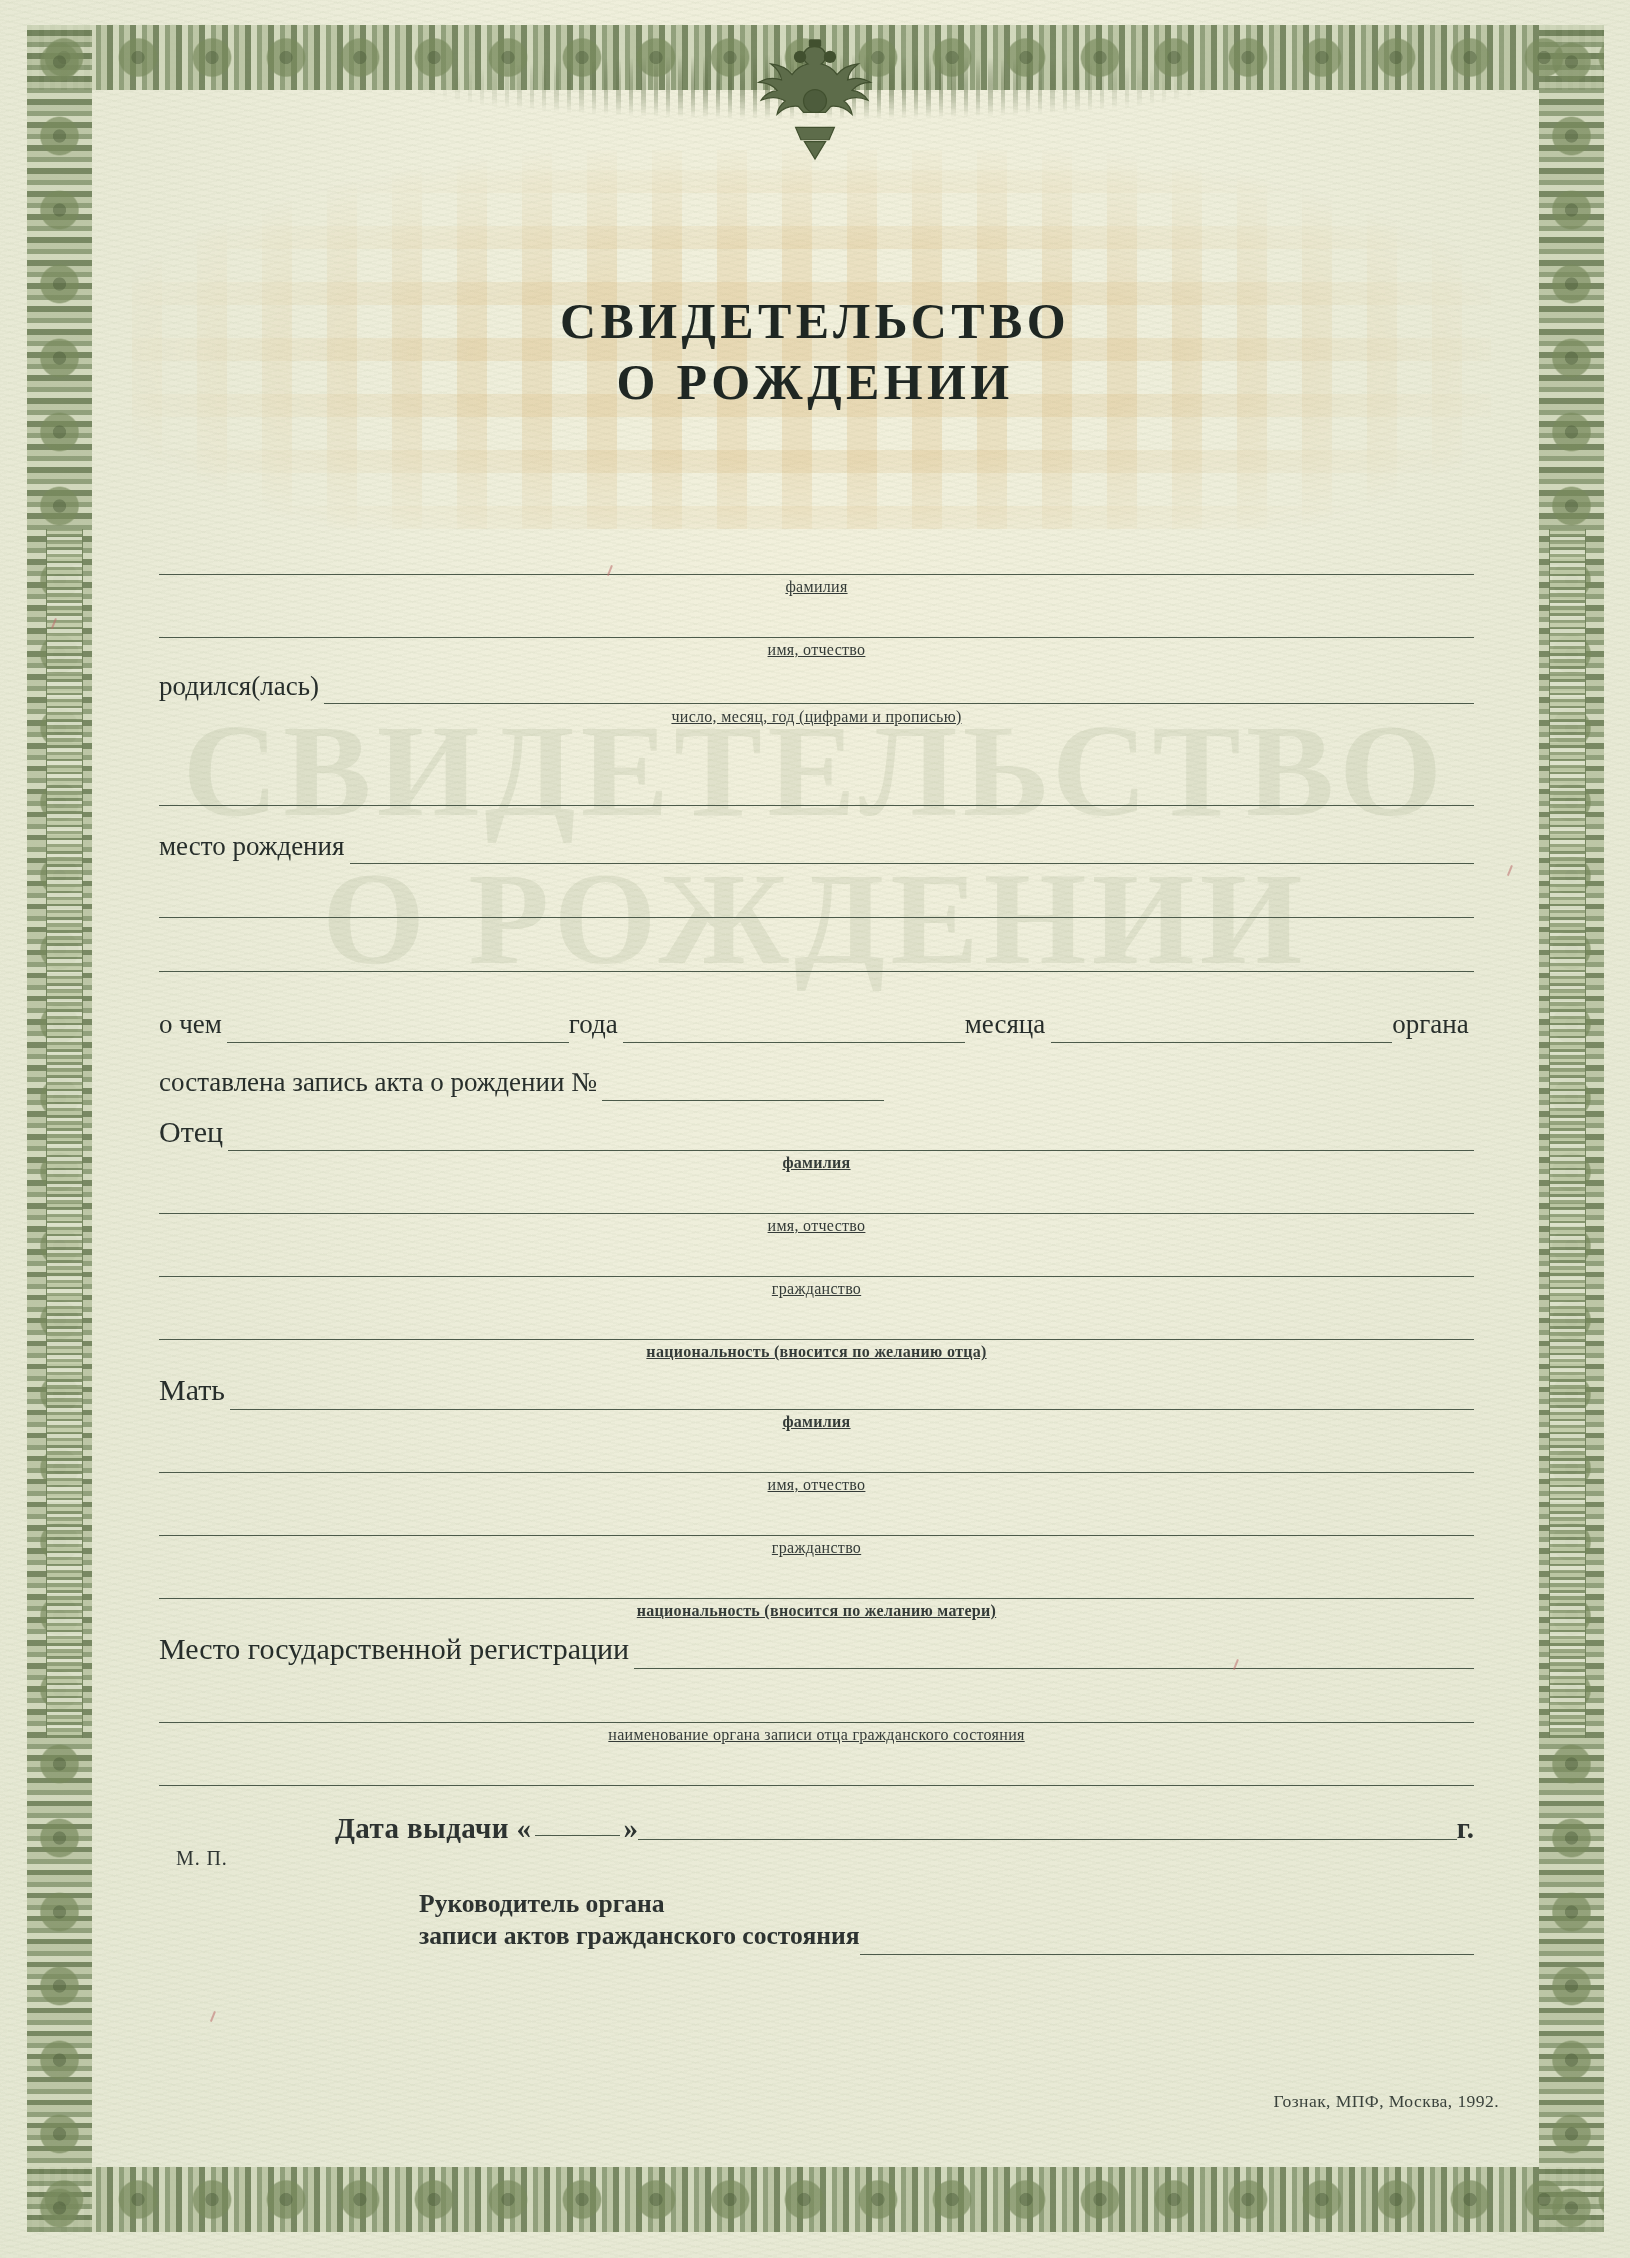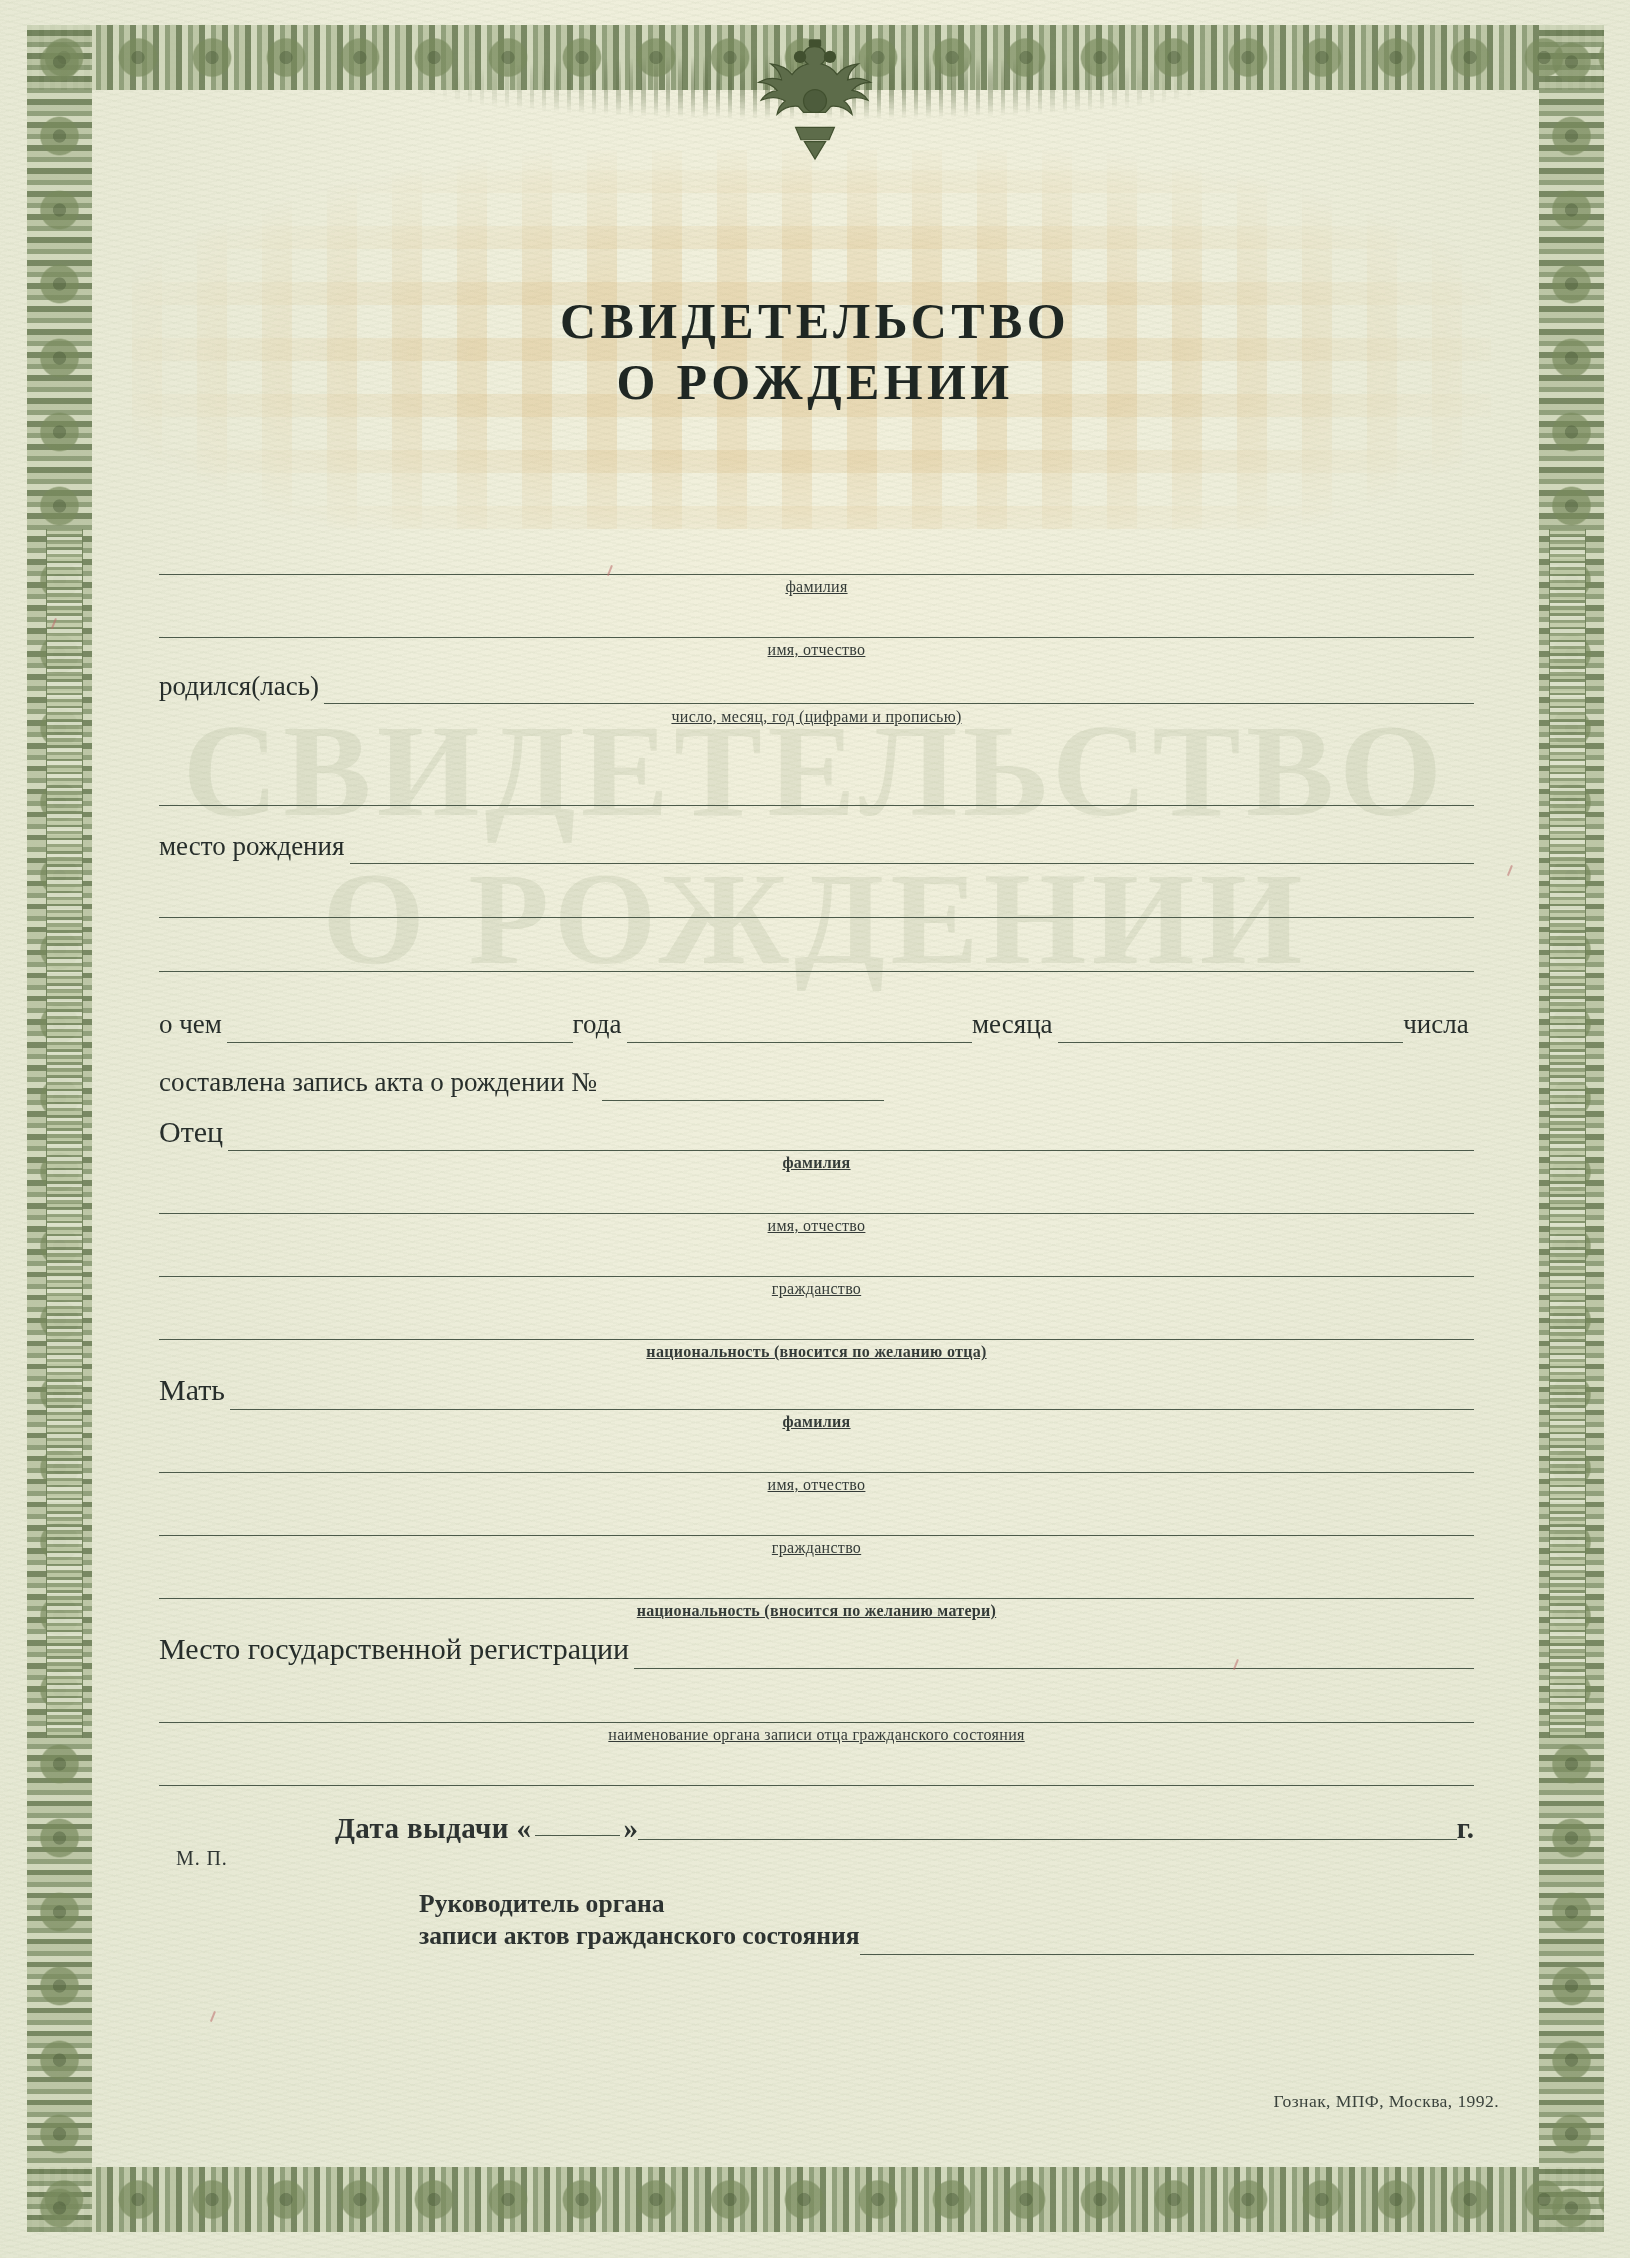--- a/index.html
+++ b/index.html
@@ -362,21 +362,21 @@
     </div>
     <div class="spacer-44"></div>
 
     <div class="row">
       <div class="lead">о чем</div>
       <div class="fill"></div>
       <div class="lead">года</div>
       <div class="fill"></div>
       <div class="lead">месяца</div>
       <div class="fill"></div>
-      <div class="lead">числа</div>
+      <div class="lead">органа</div>
     </div>
     <div class="spacer-30"></div>
 
     <div class="row">
       <div class="lead">составлена запись акта о рождении №</div>
       <div class="num-fill"></div>
     </div>
     <div class="spacer-18"></div>
 
     <div class="row">

